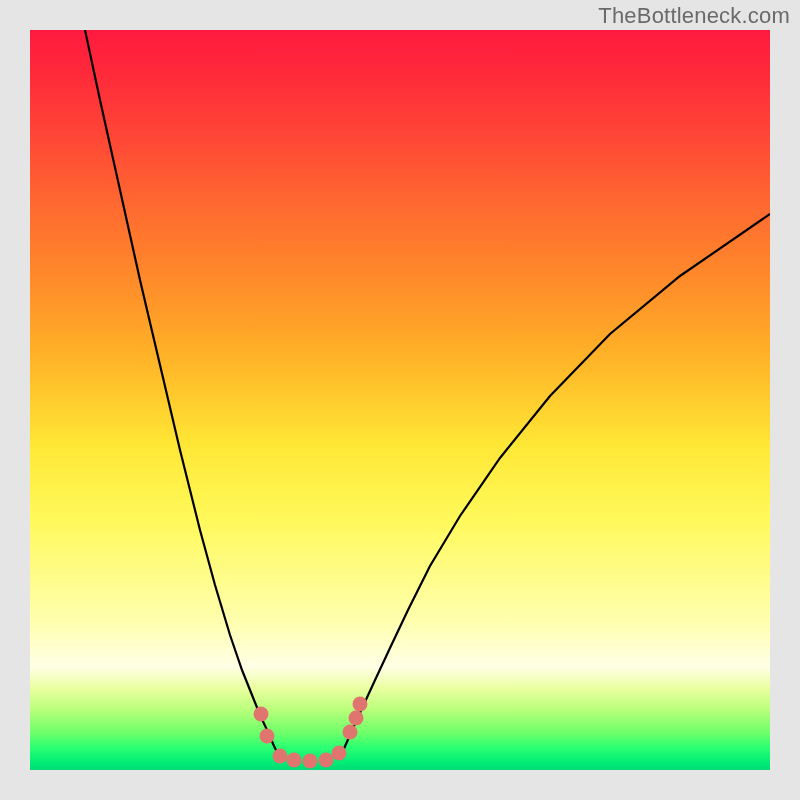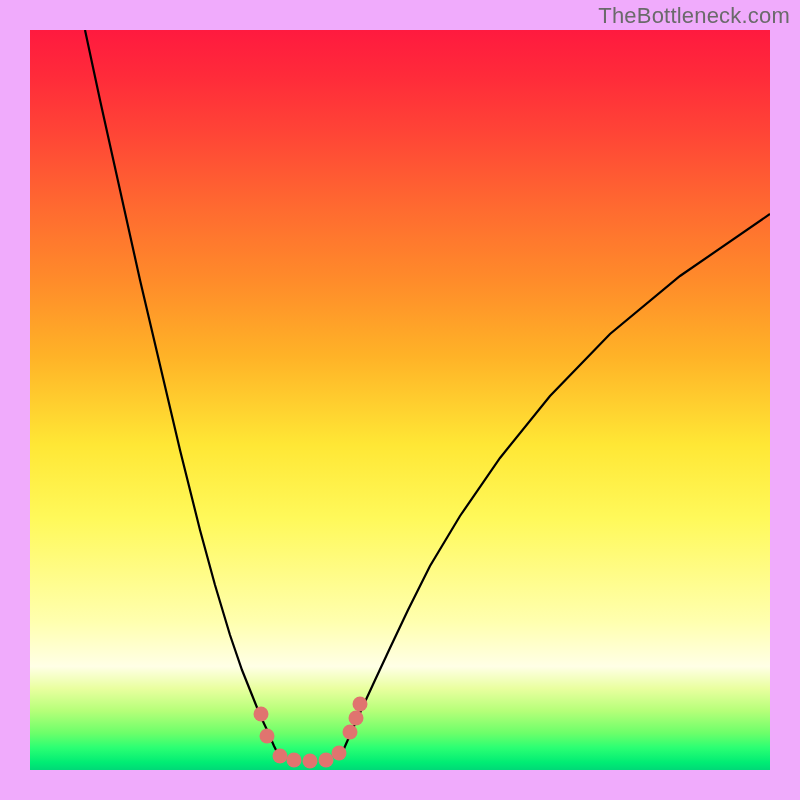--- a/index.html
+++ b/index.html
@@ -10,21 +10,21 @@
     overflow: hidden;
     background: #000;
     font-family: Arial, Helvetica, sans-serif;
   }
   .frame {
     position: absolute;
     top: 0;
     left: 0;
     width: 800px;
     height: 800px;
-    background: #f0abfc;
+    background: #e5e5e5;
   }
   .plot {
     position: absolute;
     top: 30px;
     left: 30px;
     width: 740px;
     height: 740px;
     background: linear-gradient(to bottom,
       #ff1a3f 0%,
       #ff2a3a 6%,

